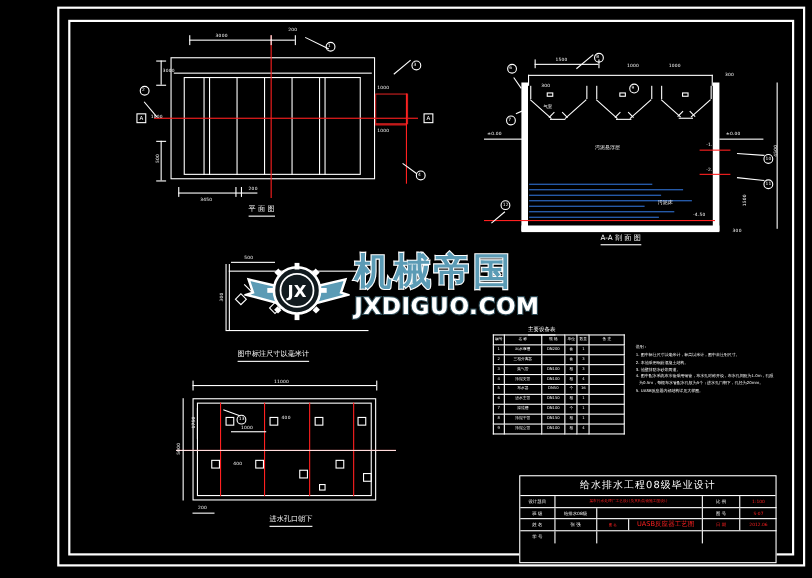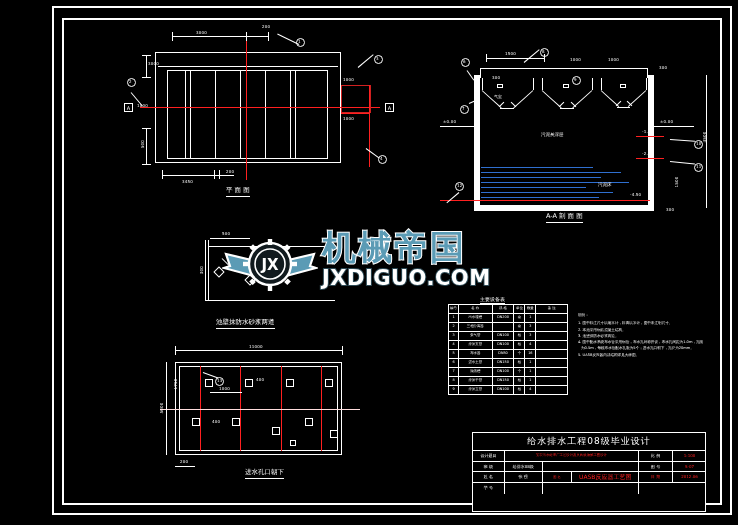--- a/index.html
+++ b/index.html
@@ -270,21 +270,21 @@
     <div class="ln" style="left:208px;top:240px;width:1px;height:60px;"></div>
     <div class="ln" style="left:205px;top:300px;width:130px;height:1px;"></div>
     <div class="ln" style="left:208px;top:246px;width:120px;height:1px;"></div>
     <div class="ln" style="left:222px;top:258px;width:18px;height:1px;transform:rotate(45deg);transform-origin:left center;"></div>
     <div class="ln" style="left:248px;top:258px;width:18px;height:1px;transform:rotate(135deg);transform-origin:left center;"></div>
     <div class="ln" style="left:215px;top:268px;width:8px;height:8px;border:1px solid #fff;background:none;transform:rotate(45deg);"></div>
     <div class="ln" style="left:246px;top:276px;width:8px;height:8px;border:1px solid #fff;background:none;transform:rotate(45deg);"></div>
     <div class="ln" style="left:210px;top:238px;width:40px;height:1px;"></div>
     <div class="txt" style="left:222px;top:232px;">500</div>
     <div class="txt" style="left:198px;top:268px;transform:rotate(-90deg);">300</div>
-    <div class="ttl" style="left:216px;top:318px;">池壁抹防水砂浆两道</div>
+    <div class="ttl" style="left:216px;top:318px;">图中标注尺寸以毫米计</div>
   </div>
 
   <div>
     <div class="box" style="left:175px;top:362px;width:167px;height:93px;"></div>
     <div class="box" style="left:179px;top:366px;width:159px;height:85px;"></div>
 
     <div class="lnr" style="left:200px;top:366px;width:1px;height:85px;"></div>
     <div class="lnr" style="left:240px;top:366px;width:1px;height:85px;"></div>
     <div class="lnr" style="left:281px;top:366px;width:1px;height:85px;"></div>
     <div class="lnr" style="left:321px;top:366px;width:1px;height:85px;"></div>

